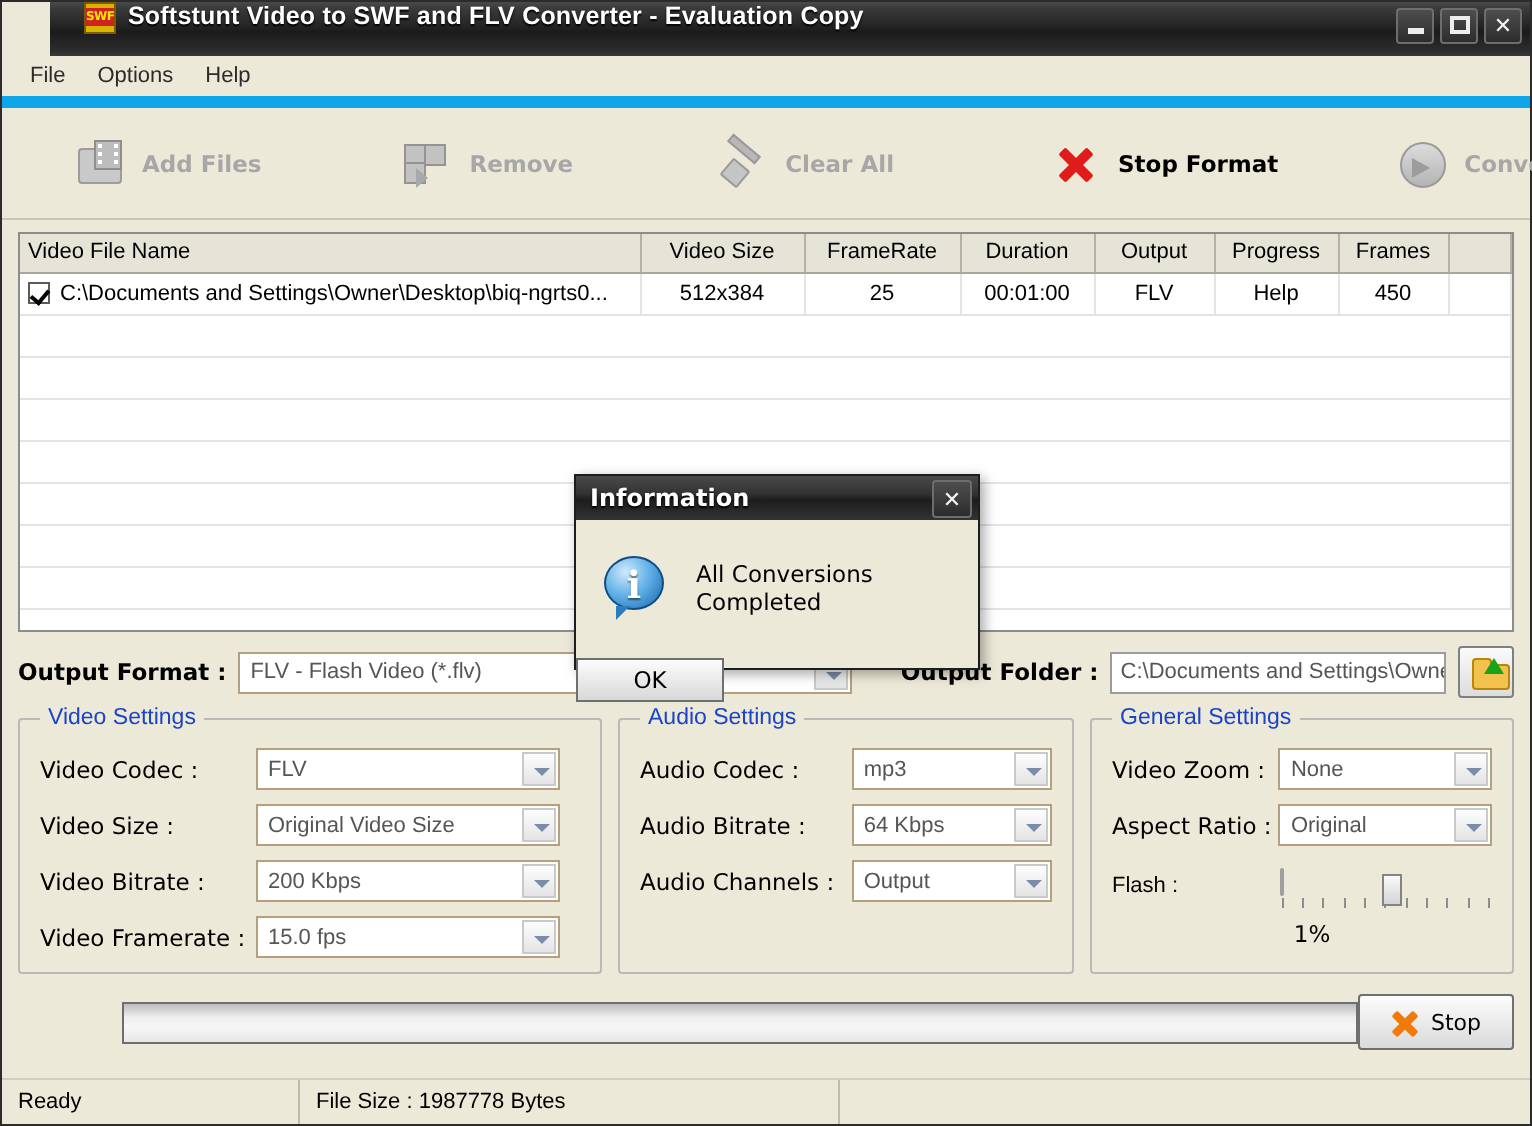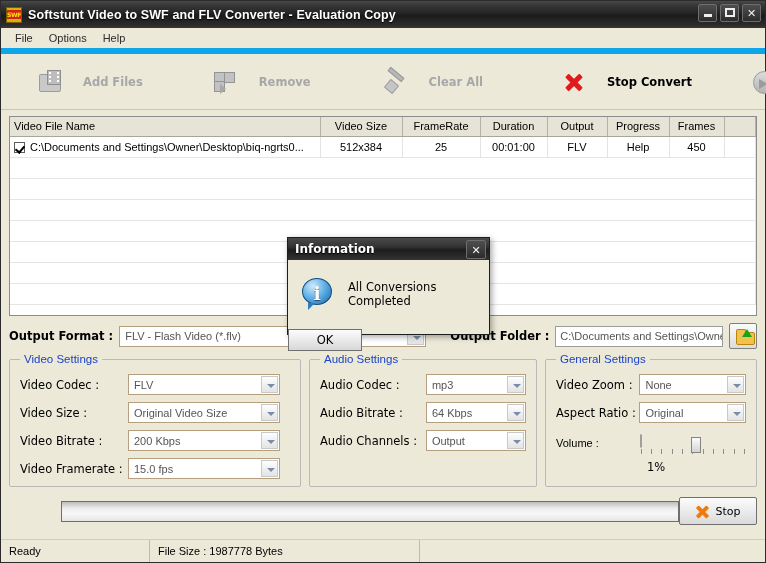--- a/index.html
+++ b/index.html
@@ -9,21 +9,21 @@
     font-size:11px;color:#000;background:#ece9d8;
     -webkit-font-smoothing:none;
   }
   #app{position:relative;width:766px;height:563px;background:#ece9d8;
        border:1px solid #2b2b2b;box-sizing:border-box;}
 
   
   .titlebar{
     height:27px;box-sizing:border-box;
     background:linear-gradient(to bottom,#4a4a4a 0%,#3a3a3a 12%,#242424 45%,#1b1b1b 55%,#2e2e2e 92%,#3a3a3a 100%);
-    display:flex;align-items:center;padding:0 3px 0 5px;position:relative;
+    display:flex;padding:0 3px 0 17px;position:relative;margin-left:24px;
   }
   .app-icon{width:16px;height:16px;flex:0 0 16px;border:1px solid #7a5b00;
     background:#d8b400;position:relative;margin-right:6px;box-sizing:border-box;}
   .app-icon .swf{position:absolute;left:0;right:0;top:2px;height:9px;background:#cf2222;
     color:#ffe400;font-size:6px;line-height:9px;text-align:center;font-weight:bold;
     font-family:"DejaVu Sans",sans-serif;letter-spacing:-.3px;}
   .title-text{color:#fff;font-size:12.5px;font-weight:bold;white-space:nowrap;
     text-shadow:0 1px 1px #000;letter-spacing:.1px;}
   .winbtns{position:absolute;right:4px;top:3px;display:flex;gap:3px;}
   .winbtn{width:19px;height:18px;box-sizing:border-box;
@@ -37,21 +37,21 @@
     border:2px solid #eee;box-sizing:border-box;}
 
   
   .menubar{height:20px;background:#ece9d8;display:flex;align-items:center;
     padding-left:6px;border-bottom:6px solid #0ea5e9;}
   .menuitem{padding:2px 8px;font-size:11px;color:#2b2b2b;cursor:default;}
 
   
   .toolbar{height:55px;background:#ece9d8;display:flex;align-items:center;
     border-bottom:1px solid #c9c6b6;}
-  .tbtn{display:flex;align-items:center;gap:20px;padding:4px 6px;cursor:default;
+  .tbtn{display:flex;align-items:center;gap:8px;padding:4px 6px;cursor:default;
     white-space:nowrap;}
   .tbtn .lbl{font-size:11.5px;font-weight:bold;color:#a7a7a7;
     font-family:"DejaVu Sans",sans-serif;}
   .tbtn.on .lbl{color:#000;}
   .ticon{width:26px;height:26px;position:relative;flex:0 0 26px;}
 
   
   .ic-folder{position:absolute;left:2px;bottom:3px;width:20px;height:13px;
     background:#c9c9c9;border:1px solid #9c9c9c;border-radius:0 2px 2px 2px;}
   .ic-folder:before{content:"";position:absolute;left:-1px;top:-4px;width:9px;height:4px;
@@ -264,21 +264,21 @@
       </span>
       <span class="lbl">Clear All</span>
     </div>
     <div class="tbtn on" style="margin-left:66px">
       <span class="ticon">
         <span class="ic-x">
             <b></b>
             <b></b>
           </span>
       </span>
-      <span class="lbl">Stop Convert</span>
+      <span class="lbl">Stop Format</span>
     </div>
     <div class="tbtn" style="margin-left:47px">
       <span class="ticon">
         <span class="ic-circ"></span>
       </span>
       <span class="lbl">Convert Now !</span>
     </div>
   </div>
 
   <div class="listwrap">
@@ -426,21 +426,21 @@
         </span>
       </div>
       <div class="frow">
         <span class="fl">Aspect Ratio :</span>
         <span class="combo">
           <span>Original</span>
           <span class="arrow"></span>
         </span>
       </div>
       <div class="vrow">
-        <span class="fl">Volume :</span>
+        <span class="fl">Flash :</span>
         <span class="sliderwrap">
           <span class="strack"></span>
           <span class="sthumb" style="left: 48%;"></span>
           <span class="sticks">
             <i></i>
               <i></i>
               <i></i>
               <i></i>
               <i></i>
               <i></i>

